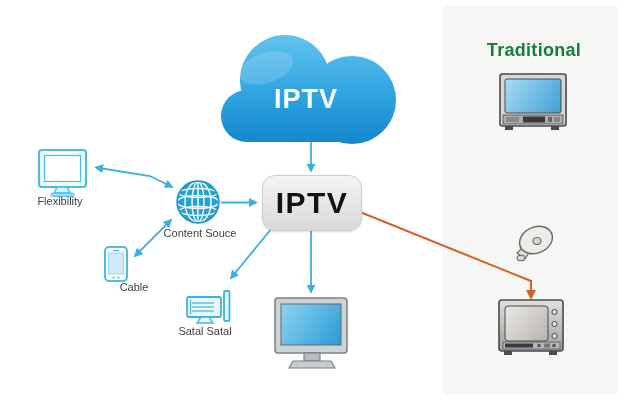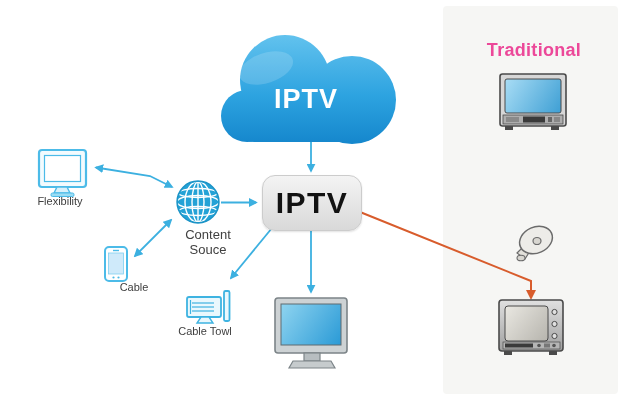--- a/index.html
+++ b/index.html
@@ -20,25 +20,25 @@
   .iptv-box{
     position:absolute;z-index:2;left:262px;top:175px;width:98px;height:54px;
     background:linear-gradient(#f4f4f4,#d9d9d9);
     border:1px solid #cccccc;border-radius:13px;
     box-shadow:0 1px 2px rgba(0,0,0,0.12);
     display:flex;align-items:center;justify-content:center;
   }
   .iptv-box span{font-size:30px;font-weight:900;color:#121212;letter-spacing:1.5px;}
   .traditional{
     left:474px;top:40px;width:120px;
-    font-size:18px;font-weight:bold;color:#ec4899;letter-spacing:0.3px;
+    font-size:18px;font-weight:bold;color:#15803d;letter-spacing:0.3px;
   }
   .small-label{font-size:11px;color:#404040;text-align:center;}
   .lab-flex{left:20px;top:195px;width:80px;}
-  .lab-src{left:160px;top:227px;width:80px;font-size:13px;margin-left:8px;}
+  .lab-src{left:160px;top:227px;width:80px;font-size:11px;}
   .lab-cable{left:104px;top:281px;width:60px;}
   .lab-tower{left:165px;top:325px;width:80px;}
 </style>
 </head>
 <body>
 
 <div class="stage">
 
   <div class="panel"></div>
 
@@ -181,15 +181,15 @@
 
   <div class="iptv-box">
     <span>IPTV</span>
   </div>
 
   <div class="txt traditional">Traditional</div>
 
   <div class="txt small-label lab-flex">Flexibility</div>
   <div class="txt small-label lab-src">Content Souce</div>
   <div class="txt small-label lab-cable">Cable</div>
-  <div class="txt small-label lab-tower">Cable Towl</div>
+  <div class="txt small-label lab-tower">Satal Satal</div>
 
 </div>
 
 </body></html>

